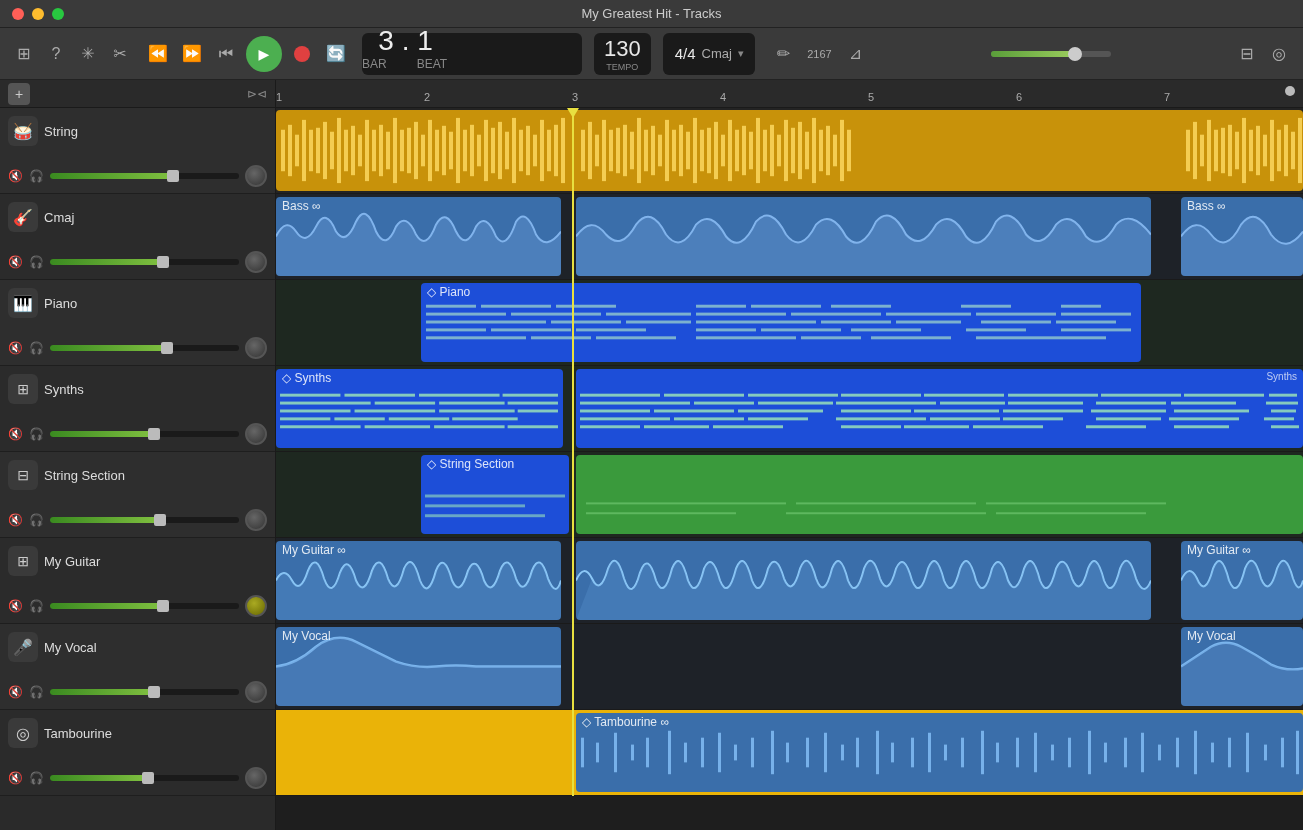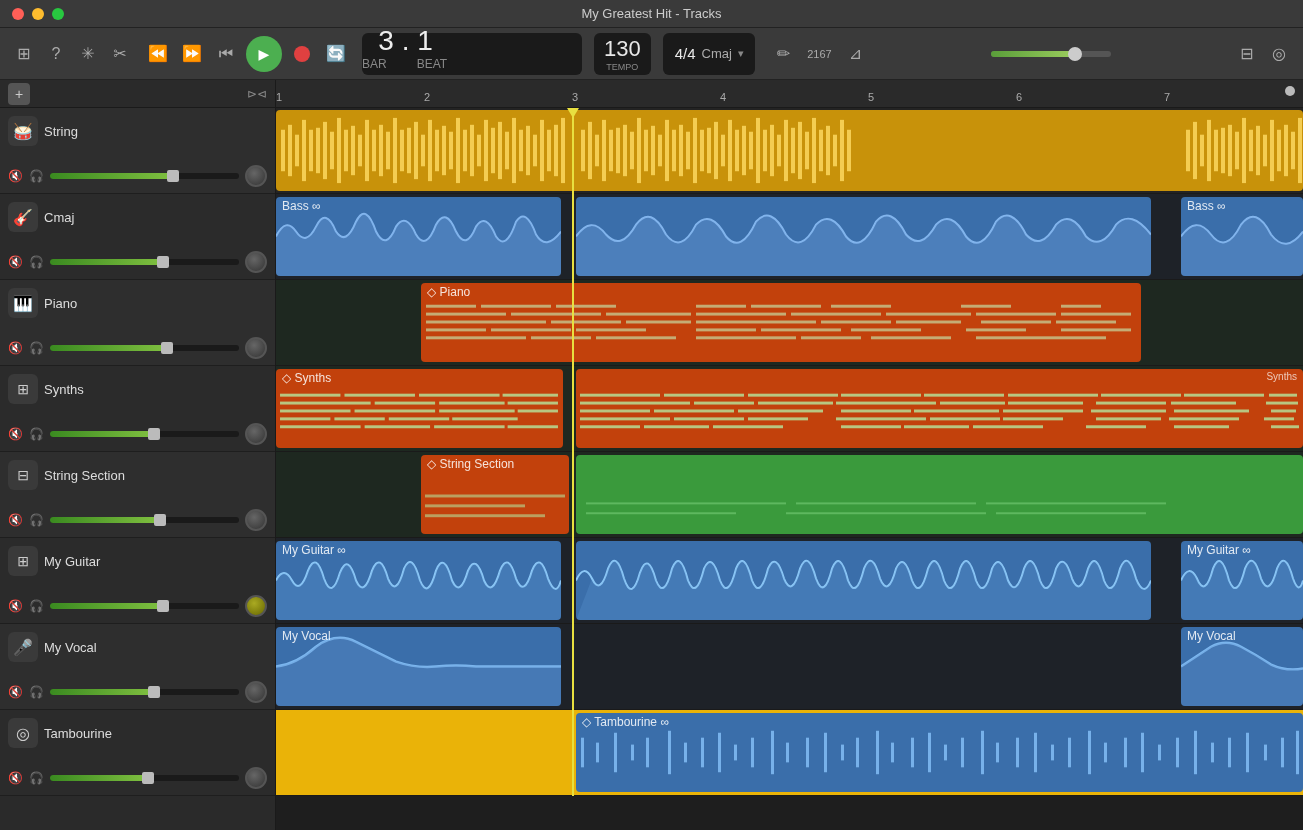--- a/index.html
+++ b/index.html
@@ -378,21 +378,21 @@
     
     .clip-drummer {
       background: #c8920a;
     }
     
     .clip-audio {
       background: #3a6eaa;
     }
     
     .clip-midi {
-      background: #c2410c;
+      background: #1d4ed8;
     }
 
     .tracks-scroll {
       position: relative;
     }
 
     
     .tracks-container::-webkit-scrollbar {
       width: 8px;
     }

